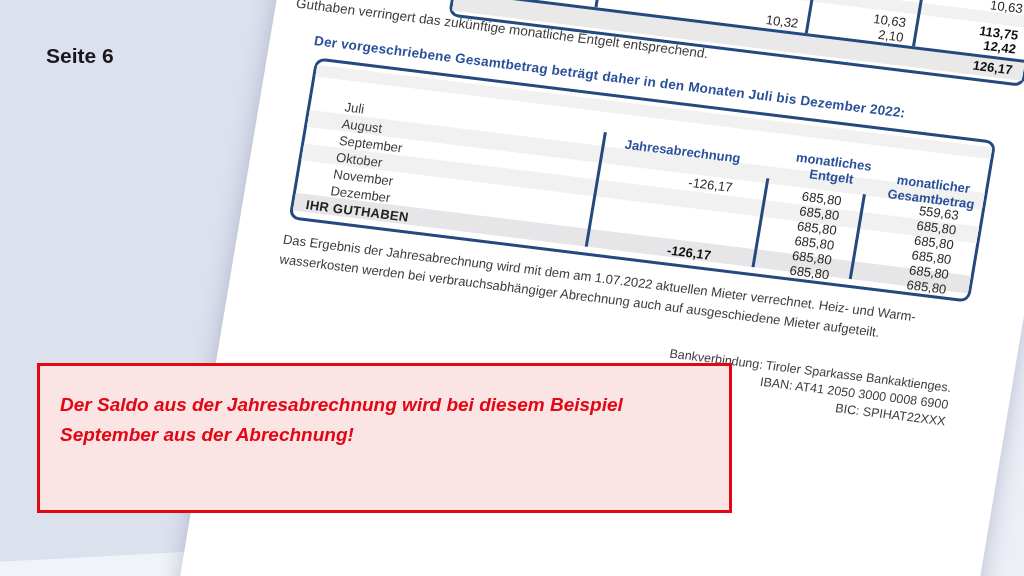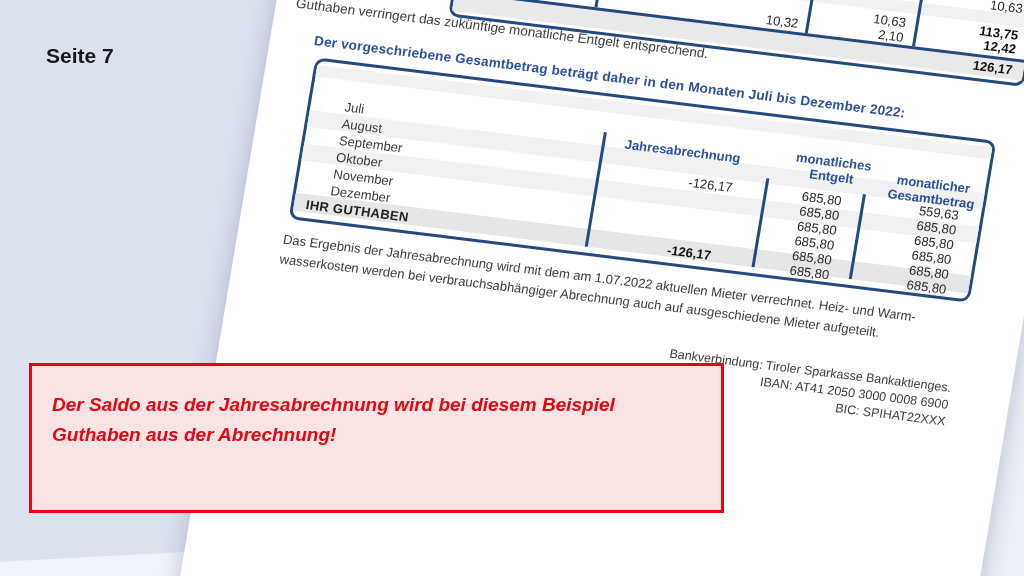--- a/index.html
+++ b/index.html
@@ -27,21 +27,21 @@
   .month{position:absolute;left:34px;font-size:13px;color:#3b3b3b;}
   .colhead{position:absolute;font-size:13px;font-weight:bold;color:var(--c-blue,#2b519b);
            text-align:center;line-height:15px;}
   .note{position:absolute;font-size:13.5px;color:#3c3c3c;white-space:nowrap;}
   .heading{position:absolute;font-size:13.5px;font-weight:bold;color:var(--c-blue,#2b519b);
            letter-spacing:.2px;white-space:nowrap;}
   .para{position:absolute;font-size:13px;line-height:19.5px;color:#3c3c3c;white-space:nowrap;}
   .bank{position:absolute;font-size:12.5px;line-height:17px;color:#3c3c3c;text-align:right;}
   .ihr{position:absolute;font-weight:bold;font-size:13px;color:#222;letter-spacing:.3px;}
 
-  .callout{position:absolute;left:29px;top:363px;width:695px;height:150px;box-sizing:border-box;
+  .callout{position:absolute;left:37px;top:363px;width:695px;height:150px;box-sizing:border-box;
            background:var(--c-callout-bg,#fae4e4);border:3px solid var(--c-red,#e30613);
            padding:24px 20px 0 20px;z-index:6;}
   .callout div{font-size:19px;line-height:29.5px;font-weight:bold;font-style:italic;
                color:var(--c-red,#e30613);white-space:nowrap;}
   .seite{position:absolute;left:46px;top:44px;font-size:21px;font-weight:bold;color:#17171c;z-index:7;}
 </style>
 </head>
 <body>
 
 <div class="stage">
@@ -124,17 +124,17 @@
 
     <div class="bank" style="left:330px;top:498px;width:400px;">
       <div>Bankverbindung: Tiroler Sparkasse Bankaktienges.</div>
       <div>IBAN: AT41 2050 3000 0008 6900</div>
       <div>BIC: SPIHAT22XXX</div>
     </div>
   </div>
 
   <div class="callout">
     <div>Der Saldo aus der Jahresabrechnung wird bei diesem Beispiel</div>
-    <div>Guthaben aus der Abrechnung!</div>
+    <div>September aus der Abrechnung!</div>
   </div>
 
-  <div class="seite">Seite 7</div>
+  <div class="seite">Seite 6</div>
 </div>
 
 </body></html>

